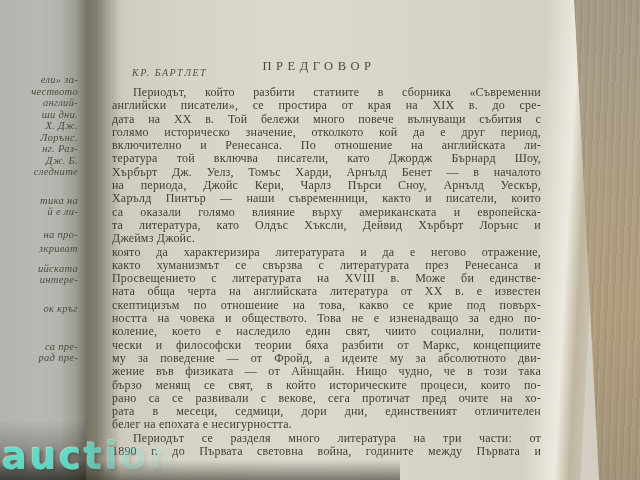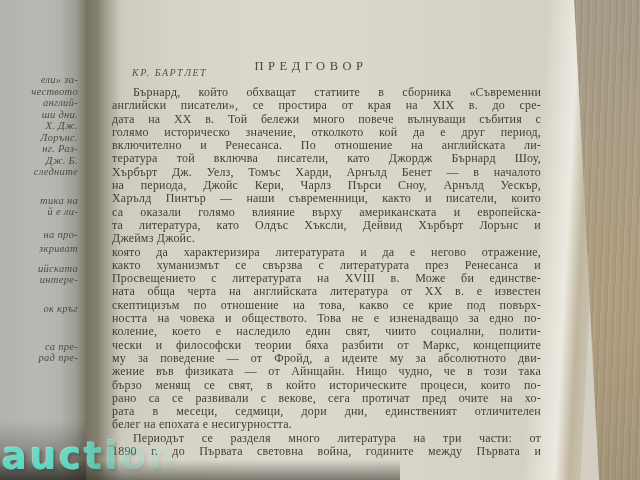--- a/index.html
+++ b/index.html
@@ -24,21 +24,21 @@
     background:linear-gradient(to right, rgba(58,54,42,0) 0%, rgba(58,54,42,0.35) 45%, rgba(58,54,42,0) 100%);}
   
   .right-page{position:absolute; inset:0;
     clip-path:polygon(86px 0, 574px 0, 599px 480px, 86px 480px);
     background:linear-gradient(to right,#827d6c 86px,#a19d8c 94px,#bdb9aa 106px,#cfccbf 124px,#d7d4c7 180px,#dbd8cd 300px,#d6d3c6 470px,#d2cfc2 599px);}
   .edge-hl{position:absolute; left:548px; top:-8px; width:58px; height:500px;
     transform:rotate(3deg); transform-origin:0 0;
     background:linear-gradient(to right, rgba(210,207,194,0) 0%, rgba(233,230,221,0.85) 38%, #ece9e0 55%, rgba(176,160,130,0.55) 80%, rgba(168,150,120,0.25) 100%);}
   .running-header{position:absolute; left:132px; top:24px; font-style:italic;
     font-size:10px; letter-spacing:1.5px; color:#55524a;margin-top:43px;}
-  .title{position:absolute; left:96px; top:59px; width:430px; text-align:center;
+  .title{position:absolute; left:104px; top:59px; width:430px; text-align:center;
     font-size:12.5px; letter-spacing:4.5px; color:#4a4840;}
   .body{position:absolute; left:112px; top:86px; width:429px;
     font-size:12px; color:#403e35; letter-spacing:0.2px;}
   .line{height:13.3px; line-height:13.3px; text-align:justify; text-align-last:justify; overflow:visible;}
   .line.indent{text-indent:21px;}
   .line.end{text-align-last:left;}
   
   .bottom-shade{position:absolute; left:0; bottom:0; width:400px; height:20px;
     background:linear-gradient(to top, rgba(28,26,20,0.5), rgba(28,26,20,0));}
   
@@ -78,21 +78,21 @@
         <div class="frag" style="top: 352px;">рад пре-</div>
       </div>
   </div>
 
   <div class="right-page">
     <div class="edge-hl"></div>
     <div class="running-header">КР. БАРТЛЕТ</div>
     <div class="title">ПРЕДГОВОР</div>
     <div class="body">
 
-    <div class="line indent">Бърнард, който обхващат статиите в сборника «Съвременни</div>
+    <div class="line indent">Периодът, който разбити статиите в сборника «Съвременни</div>
         <div class="line">английски писатели», се простира от края на XIX в. до сре-</div>
         <div class="line">дата на XX в. Той бележи много повече вълнуващи събития с</div>
         <div class="line">голямо историческо значение, отколкото кой да е друг период,</div>
         <div class="line">включително и Ренесанса. По отношение на английската ли-</div>
         <div class="line">тература той включва писатели, като Джордж Бърнард Шоу,</div>
         <div class="line">Хърбърт Дж. Уелз, Томъс Харди, Арнълд Бенет — в началото</div>
         <div class="line">на периода, Джойс Кери, Чарлз Пърси Сноу, Арнълд Уескър,</div>
         <div class="line">Харълд Пинтър — наши съвременници, както и писатели, които</div>
         <div class="line">са оказали голямо влияние върху американската и европейска-</div>
         <div class="line">та литература, като Олдъс Хъксли, Дейвид Хърбърт Лорънс и</div>

